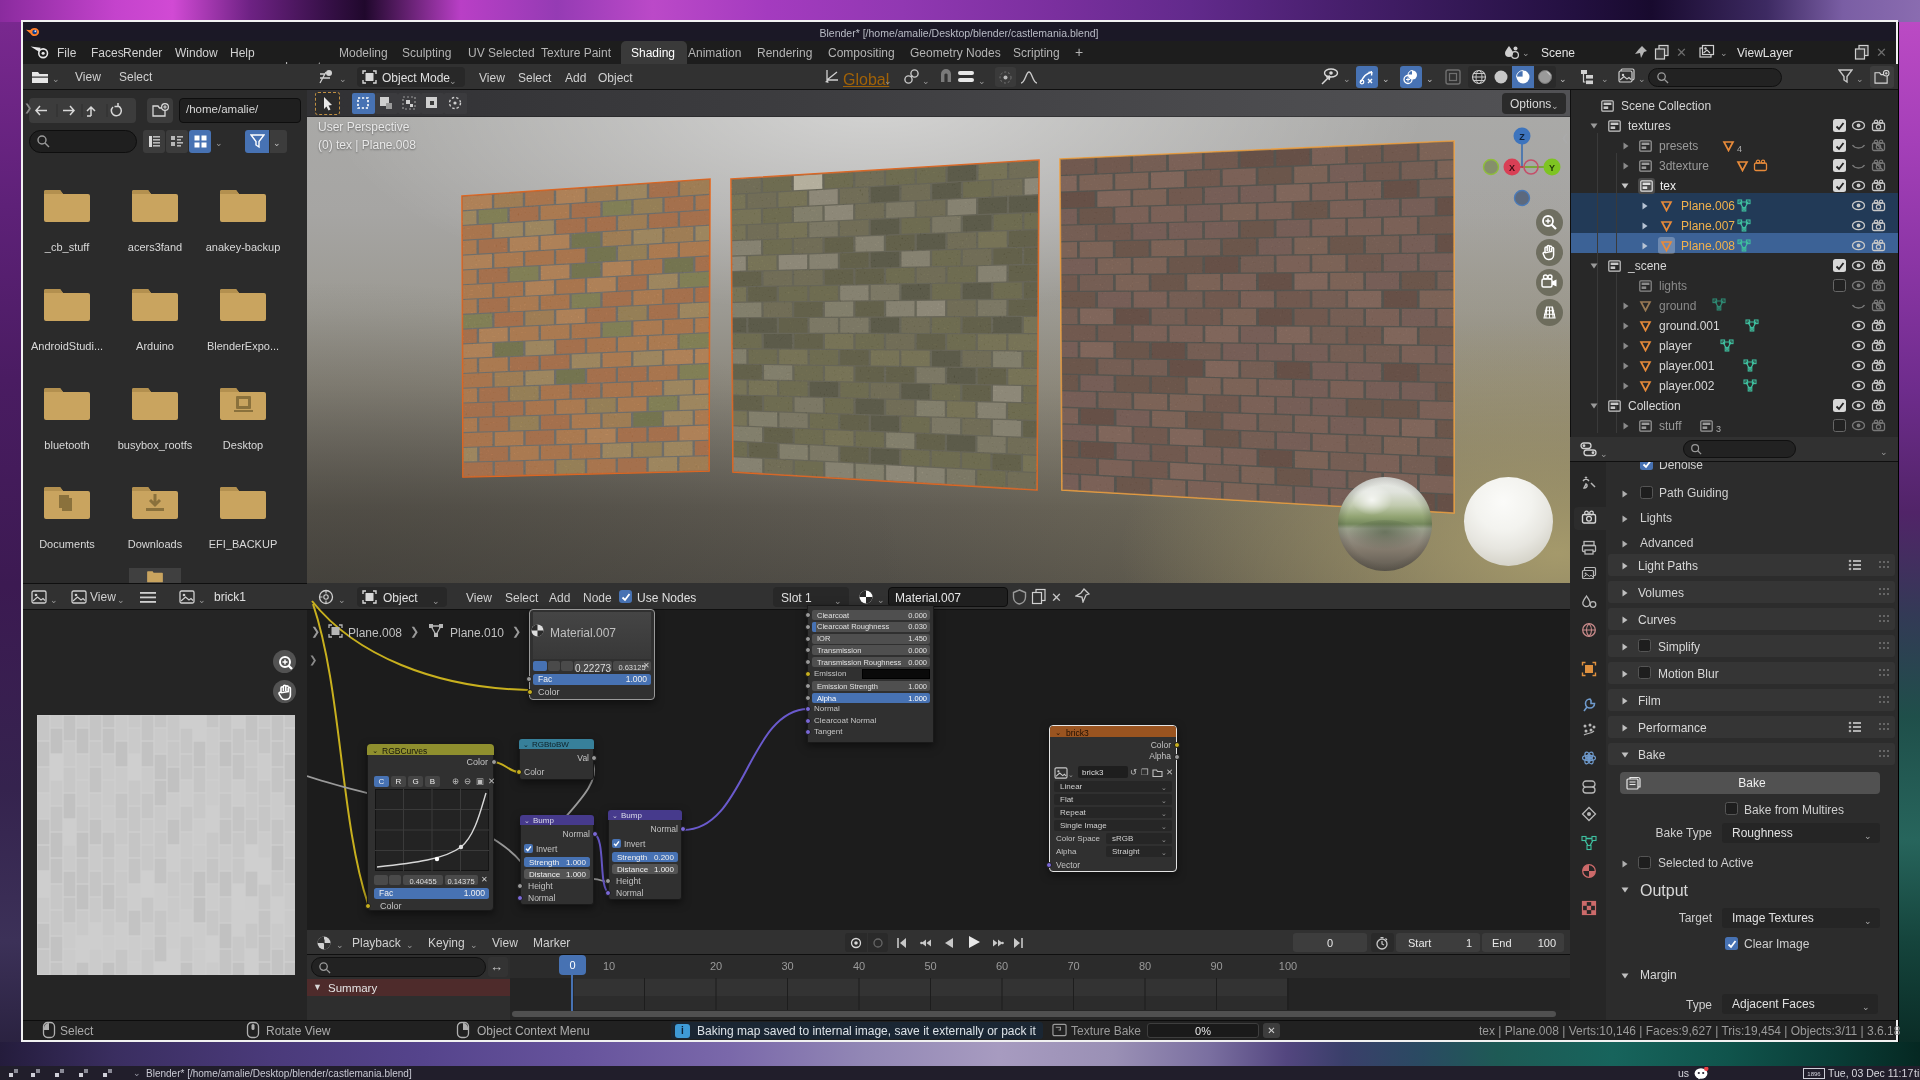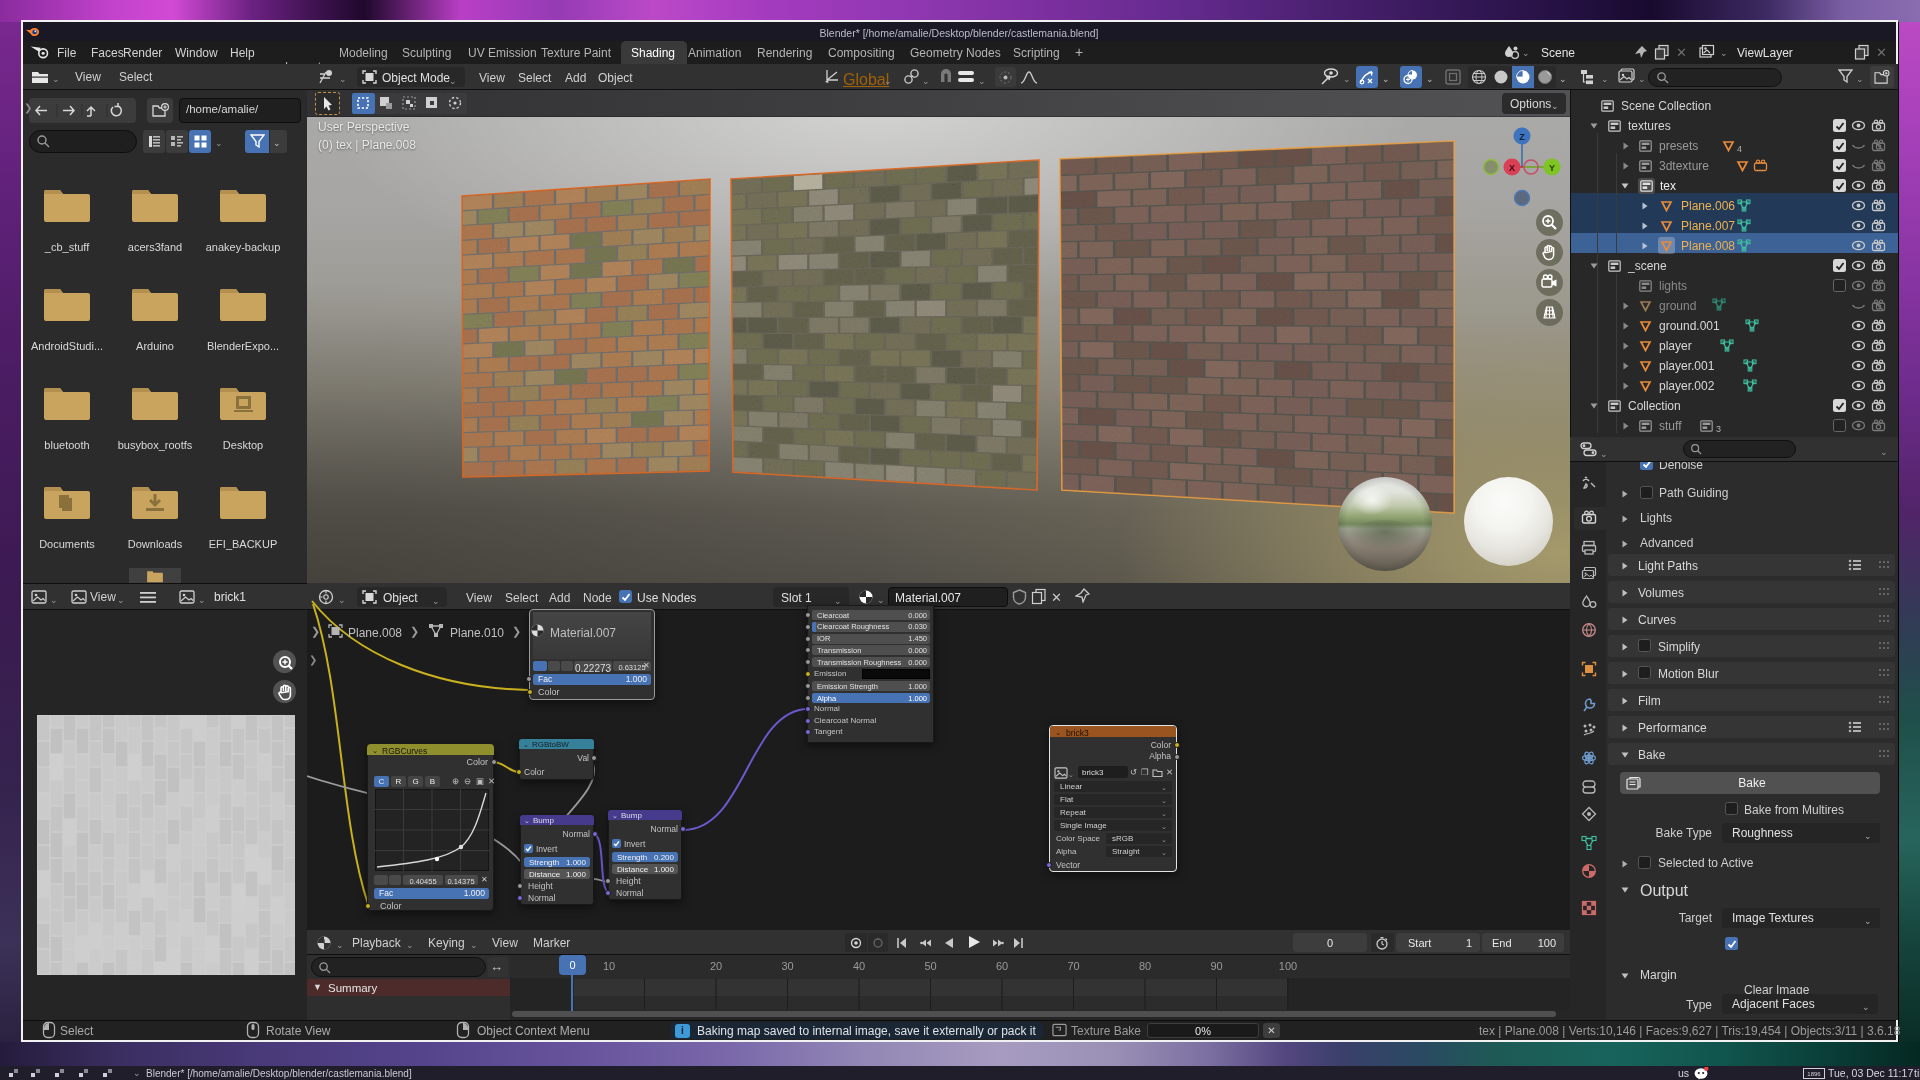--- a/index.html
+++ b/index.html
@@ -64,21 +64,21 @@
   </svg>
 <div class="t" style="left:57px;top:47px;font-size:12px;color:#d2d2d2;">File</div>
 <div class="t" style="left:91px;top:47px;font-size:12px;color:#d2d2d2;">Faces</div>
 <div class="t" style="left:123px;top:47px;font-size:12px;color:#d2d2d2;">Render</div>
 <div class="t" style="left:175px;top:47px;font-size:12px;color:#d2d2d2;">Window</div>
 <div class="t" style="left:230px;top:47px;font-size:12px;color:#d2d2d2;">Help</div>
 <div class="a" style="left:621px;top:41px;width:66px;height:23px;background:#3a3a3a;border-radius:5px 5px 0 0;"></div>
 <div class="t" style="left:285px;top:61px;font-size:12px;color:#b4b4b4;">Layout</div>
 <div class="t" style="left:339px;top:47px;font-size:12px;color:#b4b4b4;">Modeling</div>
 <div class="t" style="left:402px;top:47px;font-size:12px;color:#b4b4b4;">Sculpting</div>
-<div class="t" style="left:468px;top:47px;font-size:12px;color:#b4b4b4;">UV Emission</div>
+<div class="t" style="left:468px;top:47px;font-size:12px;color:#b4b4b4;">UV Selected</div>
 <div class="t" style="left:541px;top:47px;font-size:12px;color:#b4b4b4;">Texture Paint</div>
 <div class="t" style="left:631px;top:47px;font-size:12px;color:#ffffff;">Shading</div>
 <div class="t" style="left:688px;top:47px;font-size:12px;color:#b4b4b4;">Animation</div>
 <div class="t" style="left:757px;top:47px;font-size:12px;color:#b4b4b4;">Rendering</div>
 <div class="t" style="left:828px;top:47px;font-size:12px;color:#b4b4b4;">Compositing</div>
 <div class="t" style="left:910px;top:47px;font-size:12px;color:#b4b4b4;">Geometry Nodes</div>
 <div class="t" style="left:1013px;top:47px;font-size:12px;color:#b4b4b4;">Scripting</div>
 <div class="t" style="left:1075px;top:45px;font-size:14px;color:#b4b4b4;">+</div>
 <svg class="a" style="left:1504px;top:45px" width="16" height="15" viewBox="0 0 16 15">
     <path d="M5 1 C7 4 9 6 9 8 a4 4 0 1 1 -8 0 C1 6 3 4 5 1 Z" fill="#cfcfcf"></path>
@@ -2381,21 +2381,21 @@
   </svg>
 <div class="t" style="left:1640px;top:883px;font-size:16px;color:#d8d8d8;">Output</div>
 <div class="t" style="left:1712px;top:912px;font-size:12px;color:#cfcfcf;transform:translateX(-100%);">Target</div>
 <div class="a" style="left:1722px;top:908px;width:158px;height:20px;background:#252525;border-radius:3px;"></div>
 <div class="t" style="left:1732px;top:912px;font-size:12px;color:#e0e0e0;">Image Textures</div>
 <div class="t" style="left:1864px;top:917px;font-size:9px;color:#aaa;">⌄</div>
 <div class="a" style="left:1725px;top:937px;width:13px;height:13px;background:#4772b3;border-radius:2.5px;"></div>
 <svg class="a" style="left:1726.5px;top:938.5px" width="10" height="10" viewBox="0 0 10 10">
     <path d="M1.5 5.5 L4 8 L8.5 2" fill="none" stroke="#fff" stroke-width="1.8"></path>
   </svg>
-<div class="t" style="left:1744px;top:938px;font-size:12px;color:#cfcfcf;margin-top:46px;">Clear Image</div>
+<div class="t" style="left:1744px;top:938px;font-size:12px;color:#cfcfcf;">Clear Image</div>
 <svg class="a" style="left:1620px;top:972px" width="10" height="8" viewBox="0 0 10 8">
     <path d="M1.5 1.5 L8.5 1.5 L5 6.5 Z" fill="#c0c0c0"></path>
   </svg>
 <div class="t" style="left:1640px;top:969px;font-size:12px;color:#d8d8d8;">Margin</div>
 <div class="t" style="left:1712px;top:999px;font-size:12px;color:#cfcfcf;transform:translateX(-100%);">Type</div>
 <div class="a" style="left:1722px;top:994px;width:156px;height:20px;background:#252525;border-radius:3px;"></div>
 <div class="t" style="left:1732px;top:998px;font-size:12px;color:#e0e0e0;">Adjacent Faces</div>
 <div class="t" style="left:1862px;top:1003px;font-size:9px;color:#aaa;">⌄</div>
 <div class="a" style="left:23px;top:1020px;width:1873px;height:20px;background:#212121;border-top:1px solid #0c0c0c;"></div>
 <svg class="a" style="left:42px;top:1021px" width="14" height="18" viewBox="0 0 14 18">

